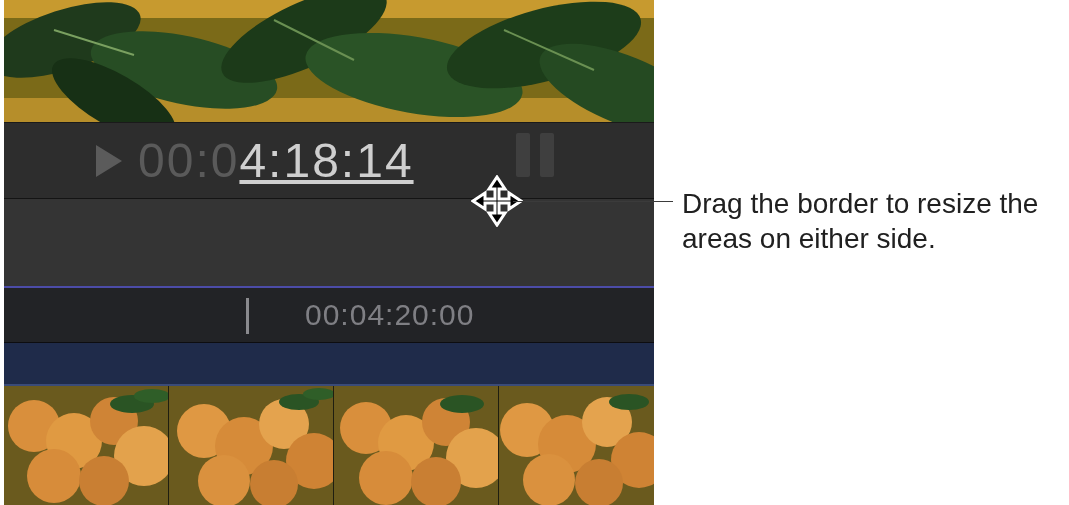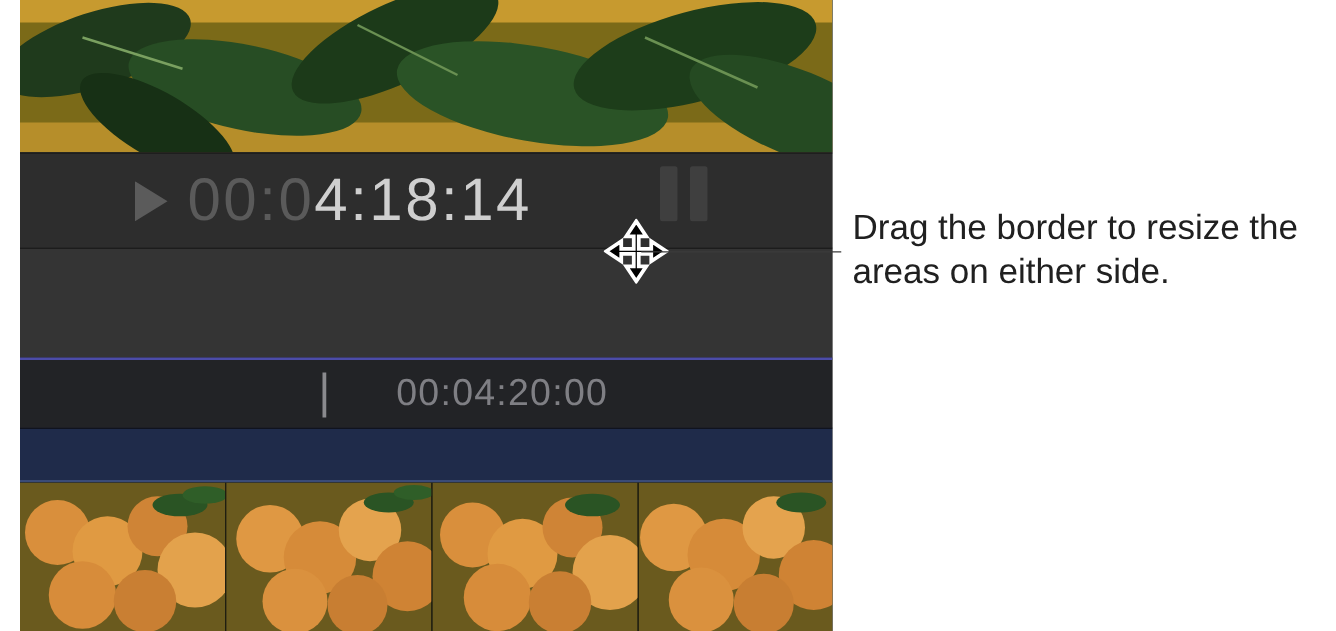--- a/index.html
+++ b/index.html
@@ -6,21 +6,21 @@
     body {
       width: 1069px;
       height: 505px;
       background: #ffffff;
       font-family: -apple-system, "Helvetica Neue", Arial, sans-serif;
       position: relative;
       overflow: hidden;
     }
     .app-panel {
       position: absolute;
-      left: 16px;
+      left: 4px;
       top: 0;
       width: 650px;
       height: 505px;
       background: #2a2a2a;
       overflow: hidden;
     }
     
     .viewer {
       height: 122px;
       width: 100%;
@@ -50,20 +50,21 @@
       color: #5a5a5a;
       font-size: 48px;
       letter-spacing: 2px;
       font-weight: 400;
     }
     .tc-bright {
       color: #cfcfcf;
       font-size: 48px;
       letter-spacing: 2px;
       font-weight: 400;
+      text-decoration: underline;
     }
     .audio-meters {
       position: absolute;
       right: 100px;
       top: 10px;
       display: flex;
       gap: 10px;
     }
     .audio-meters .bar {
       width: 14px;
@@ -138,21 +139,21 @@
       position: absolute;
       left: 513px;
       top: 201px;
       width: 160px;
       height: 1px;
       background: #3b3b3b;
     }
     .callout-text {
       position: absolute;
       left: 682px;
-      top: 164px;
+      top: 186px;
       width: 370px;
       color: #202020;
       font-size: 28px;
       line-height: 1.25;
     }
   </style>
 </head>
 <body>
 
 <div class="app-panel">

